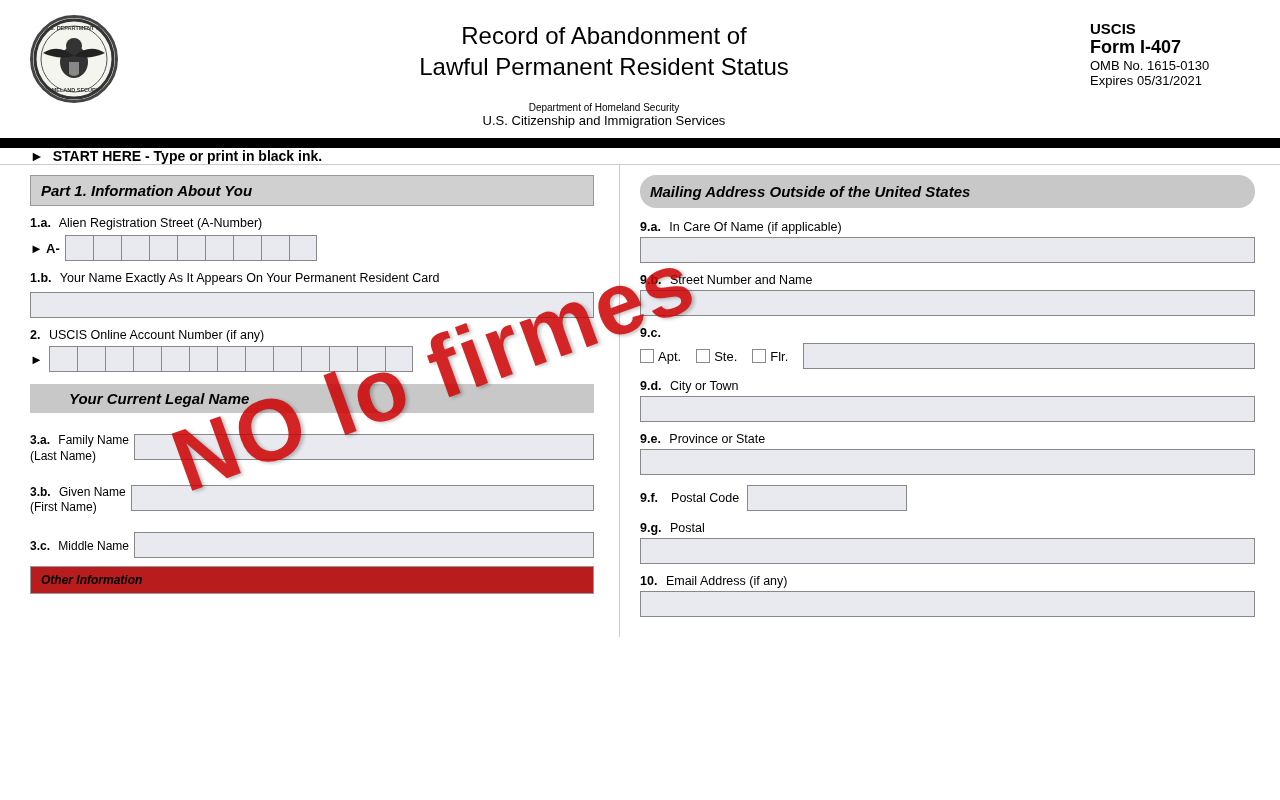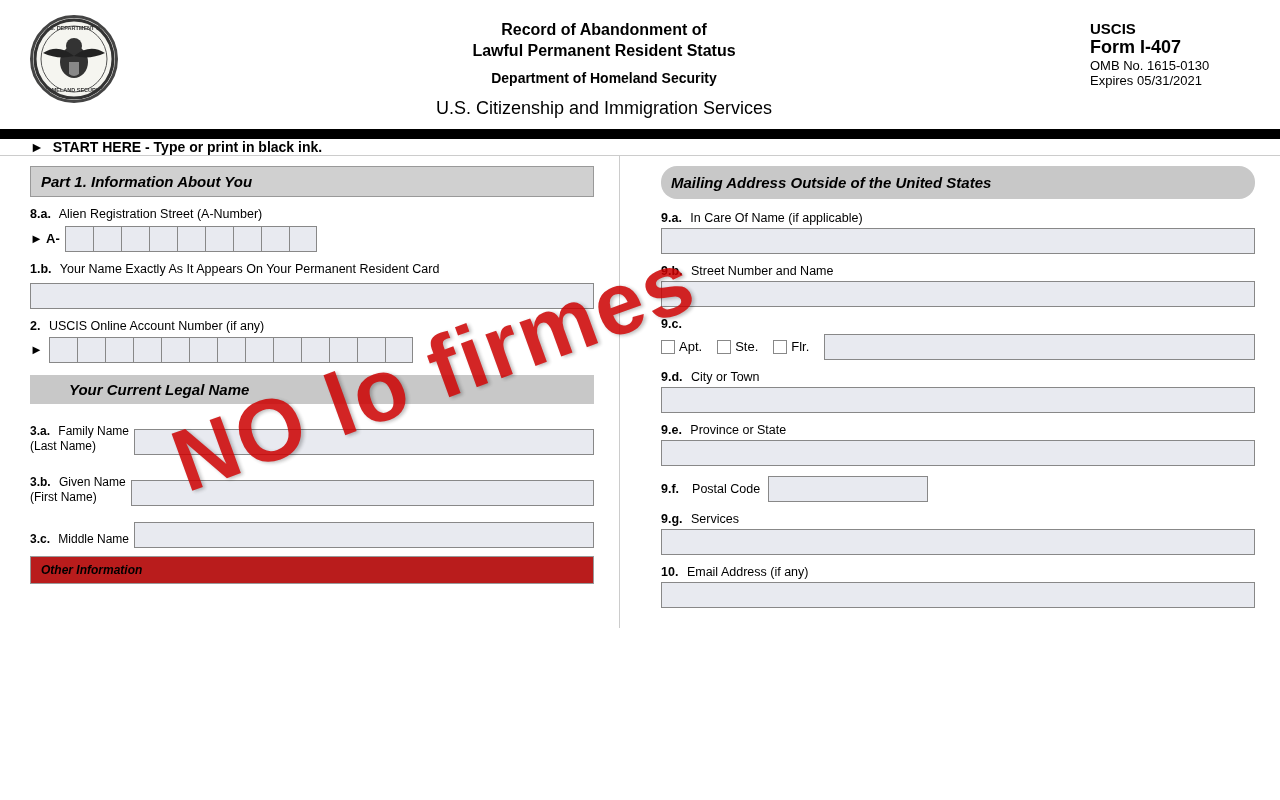--- a/index.html
+++ b/index.html
@@ -24,32 +24,32 @@
       align-items: flex-start;
       padding: 15px 30px 10px 30px;
       border-bottom: 4px solid #000;
     }
     .header-center {
       flex: 1;
       text-align: center;
       padding-top: 5px;
     }
     .header-title-main {
-      font-size: 16px;
-      font-weight: bold;
+      font-size: 24px;
+      font-weight: normal;
       line-height: 1.3;
     }
     .header-subtitle {
-      font-size: 14px;
-      font-weight: bold;
-      margin-top: 8px;
+      font-size: 10px;
+      font-weight: normal;
+      margin-top: 20px;
     }
     .header-subtitle2 {
-      font-size: 18px;
-      margin-top: 12px;
+      font-size: 13px;
+      margin-top: 0;
     }
     .header-right {
       text-align: left;
       font-size: 13px;
       padding-top: 5px;
       min-width: 160px;
     }
     .header-right .form-title {
       font-size: 15px;
       font-weight: bold;
@@ -71,21 +71,20 @@
       padding: 0 30px;
       font-size: 14px;
       font-weight: bold;
       border-bottom: 1px solid #ccc;
     }
 
     
     .form-body {
       display: flex;
       padding: 0;
-      gap: 21px;
     }
     .col-left {
       flex: 0 0 620px;
       padding: 10px 25px 10px 30px;
       border-right: 1px solid #ccc;
     }
     .col-right {
       flex: 1;
       padding: 10px 25px 10px 20px;
     }
@@ -159,21 +158,21 @@
       background: #e8eaf0;
       border-right: none;
     }
     .account-cell:last-child {
       border-right: 1px solid #888;
     }
 
     
     .name-row {
       display: flex;
-      align-items: flex-end;
+      align-items: center;
       margin-bottom: 8px;
       margin-top: 16px;
     }
     .name-label {
       min-width: 100px;
       font-size: 12px;
       line-height: 1.3;
       padding-right: 5px;
       padding-top: 4px;
     }
@@ -362,21 +361,21 @@
   <div class="form-body">
 
     <div class="col-left">
 
       <div class="section-header">
         <span>Part 1.  Information About You</span>
       </div>
 
       <div class="form-row">
         <div class="field-label">
-          <span class="field-label-num">8.a.</span>
+          <span class="field-label-num">1.a.</span>
           <span>Alien Registration Street (A-Number)</span>
         </div>
         <div class="a-number-row">
           <span class="a-number-prefix">► A-</span>
           <div class="a-number-cells">
             <div class="a-cell"></div>
             <div class="a-cell"></div>
             <div class="a-cell"></div>
             <div class="a-cell"></div>
             <div class="a-cell"></div>
@@ -520,21 +519,21 @@
             <span class="right-field-num">9.f.</span>
             <span>Postal Code</span>
             <input type="text" class="postal-input" style="">
           </div>
         </div>
       </div>
 
       <div class="right-field-row">
         <div class="right-field-label">
           <span class="right-field-num">9.g.</span>
-          <span>Services</span>
+          <span>Postal</span>
         </div>
         <input type="text" class="right-input-full" style="">
       </div>
 
       <div class="right-field-row">
         <div class="right-field-label">
           <span class="right-field-num">10.</span>
           <span>Email Address (if any)</span>
         </div>
         <input type="text" class="right-input-full" style="">

